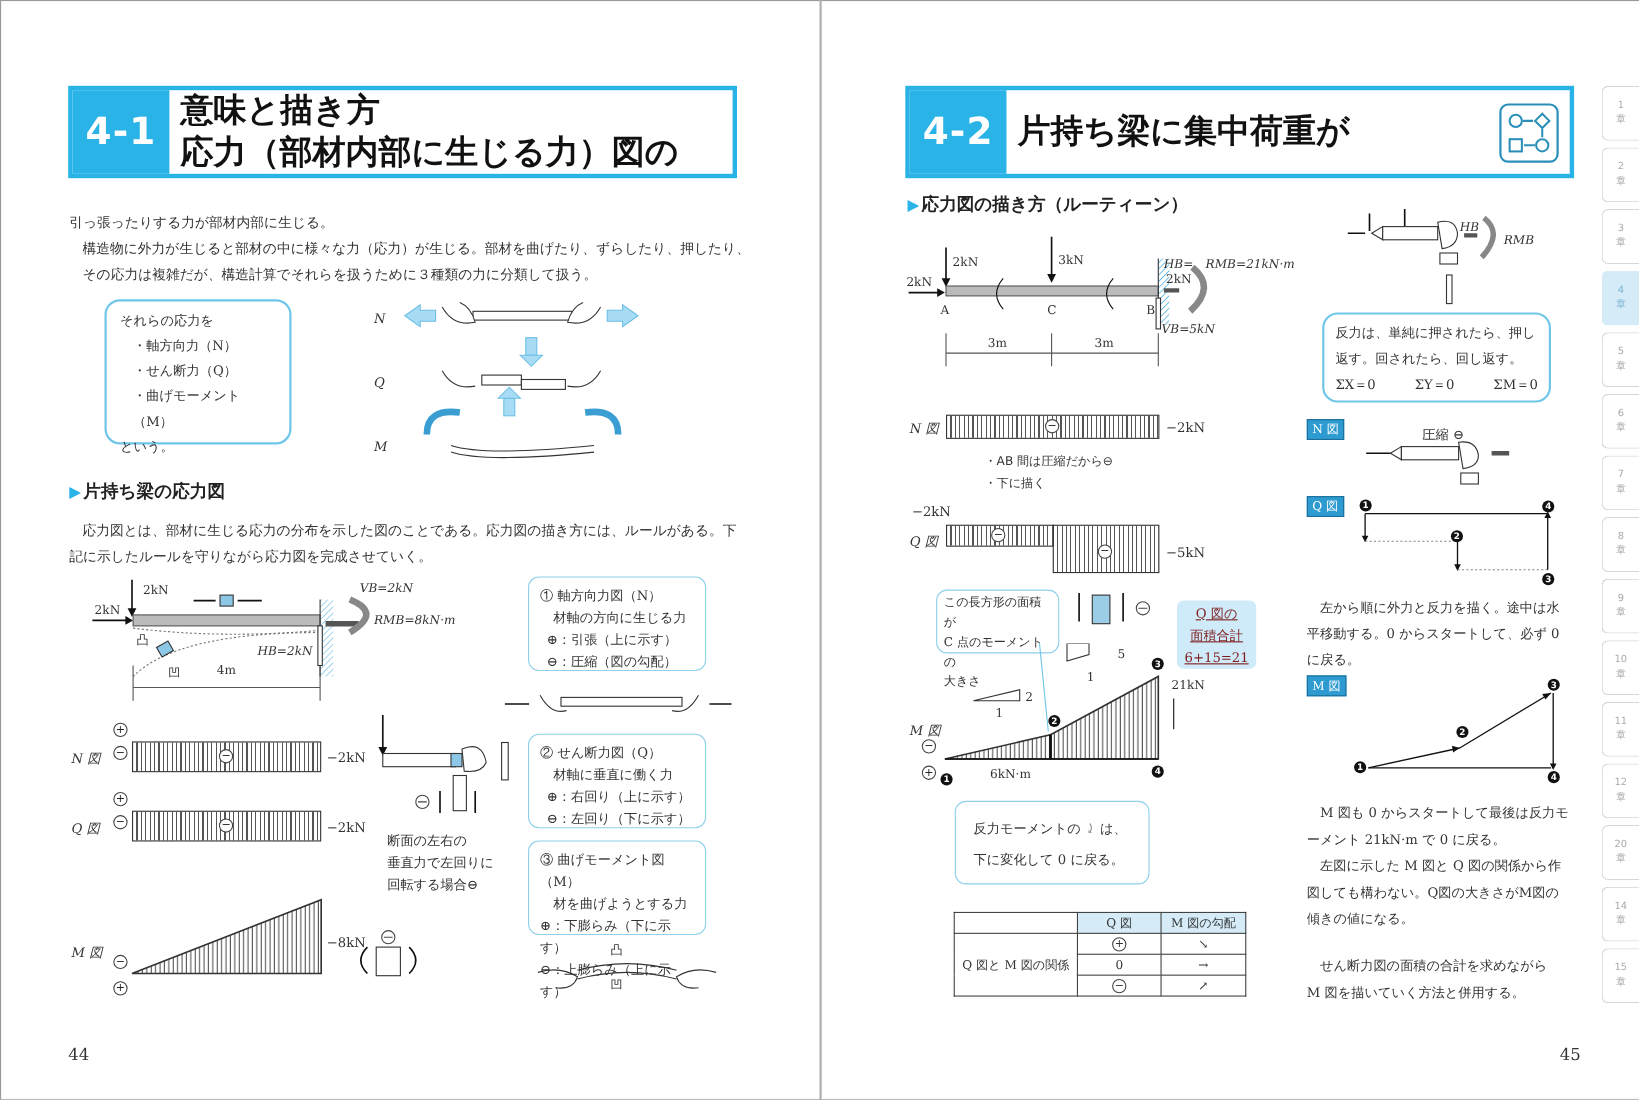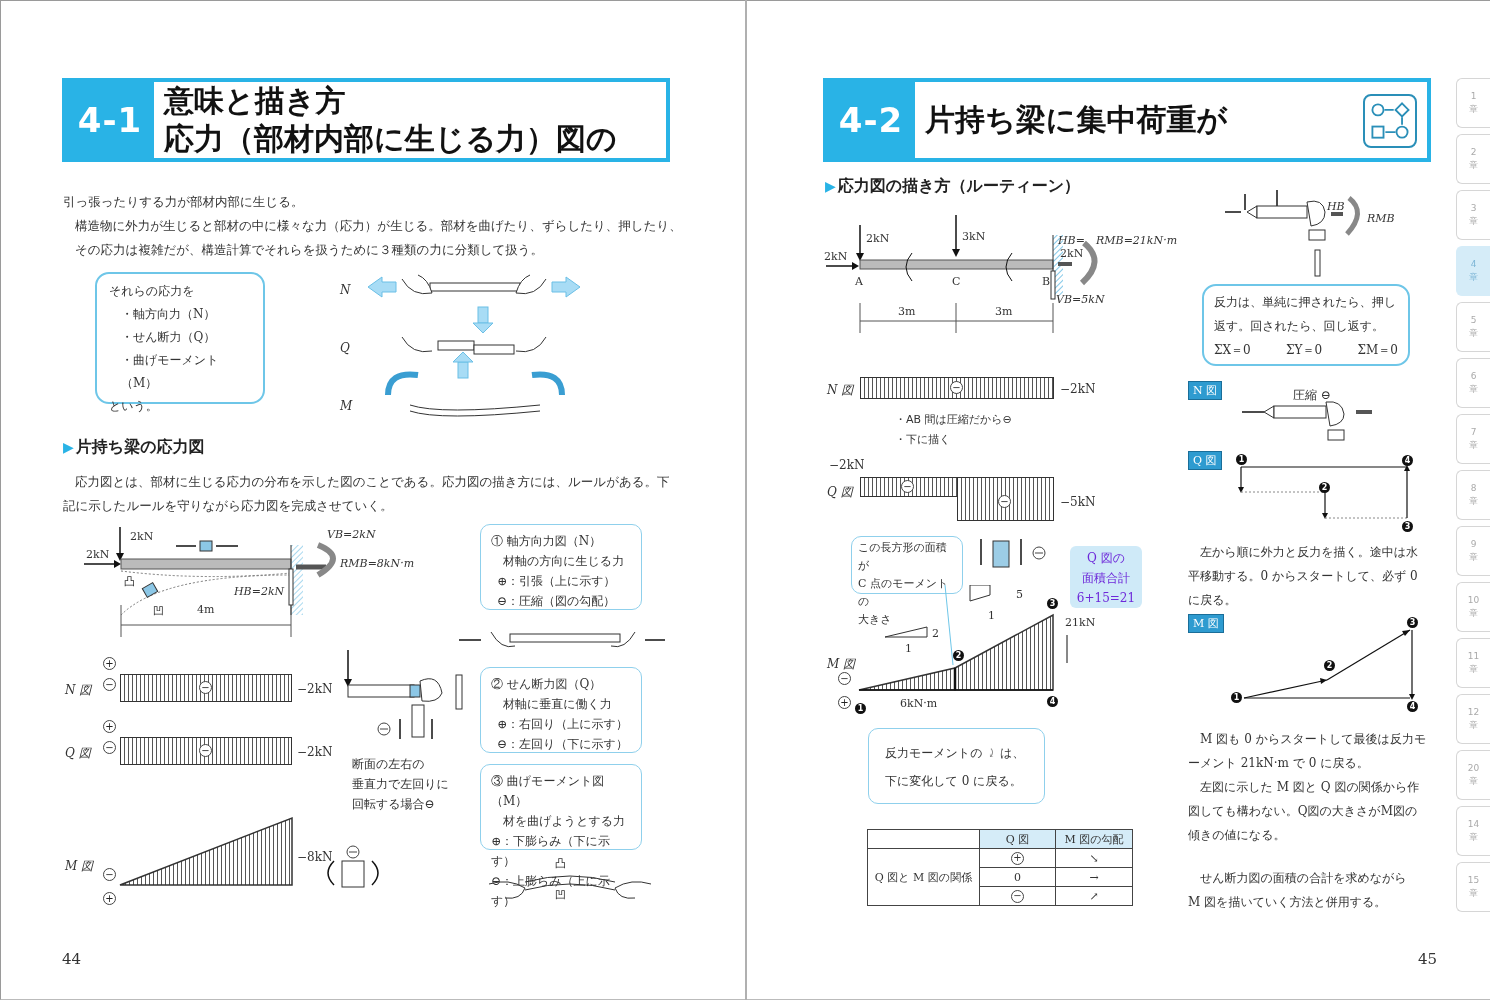--- a/index.html
+++ b/index.html
@@ -15,21 +15,21 @@
   .sec-num { width: 88px; background: #29b3e6; color: #fff; font-family: "DejaVu Sans", sans-serif; font-weight: bold; font-size: 34px; display: flex; align-items: center; justify-content: center; letter-spacing: 1px; }
   .sec-title { padding-left: 10px; font-family: "DejaVu Serif", serif; font-weight: bold; font-size: 30px; line-height: 38px; color: #111; display: flex; flex-direction: column; justify-content: center; }
   .sec-icon { position: absolute; right: 10px; top: 12px; width: 54px; height: 54px; border: 2px solid #2a8fb8; border-radius: 8px; }
 
   .body-text { font-size: 12.5px; line-height: 24px; color: #333; }
   .subhead { font-family: "DejaVu Sans", sans-serif; font-size: 16px; font-weight: bold; color: #222; }
   .subhead .tri { color: #29b3e6; font-size: 14px; margin-right: 2px; }
 
   .rbox { position: absolute; border: 2px solid #6ec6e8; border-radius: 14px; background: #fff; font-size: 12px; line-height: 23px; color: #333; }
   .note-box { position: absolute; border: 1.5px solid #8fd0ec; border-radius: 10px; background: #fff; font-size: 12px; line-height: 20px; color: #333; padding: 6px 10px; }
-  .fill-box { position: absolute; background: #cfeaf8; border-radius: 6px; font-size: 12px; line-height: 20px; text-align: center; color: #6d28d9; }
+  .fill-box { position: absolute; background: #cfeaf8; border-radius: 6px; font-size: 12px; line-height: 20px; text-align: center; color: #7f1d1d; text-decoration: underline; }
   .tag { position: absolute; background: #2e9bd0; color: #fff; font-size: 11px; padding: 1px 4px; border: 1px solid #1a6e99; }
 
   .label { position: absolute; font-size: 11px; color: #333; white-space: nowrap; }
   .hatch { background: repeating-linear-gradient(90deg, #fff 0, #fff 3px, #555 3px, #555 4px); border: 1.5px solid #333; }
   .circ { display: inline-flex; width: 13px; height: 13px; border: 1px solid #444; border-radius: 50%; align-items: center; justify-content: center; font-size: 10px; line-height: 1; background: #fff; font-family: "DejaVu Sans", sans-serif; }
   .bnum { display: inline-flex; width: 11px; height: 11px; border-radius: 50%; background: #111; color: #fff; align-items: center; justify-content: center; font-size: 8px; font-family: "DejaVu Sans", sans-serif; font-weight: bold; }
 
   
   .tabs { position: absolute; left: 1456px; top: 78px; width: 34px; }
   .tab { width: 34px; height: 50px; margin-bottom: 6px; border: 1px solid #d6d6d6; border-right: none; border-radius: 6px 0 0 6px; font-family: "DejaVu Sans", sans-serif; font-size: 9px; color: #aaa; text-align: center; display: flex; flex-direction: column; justify-content: center; line-height: 13px; }

